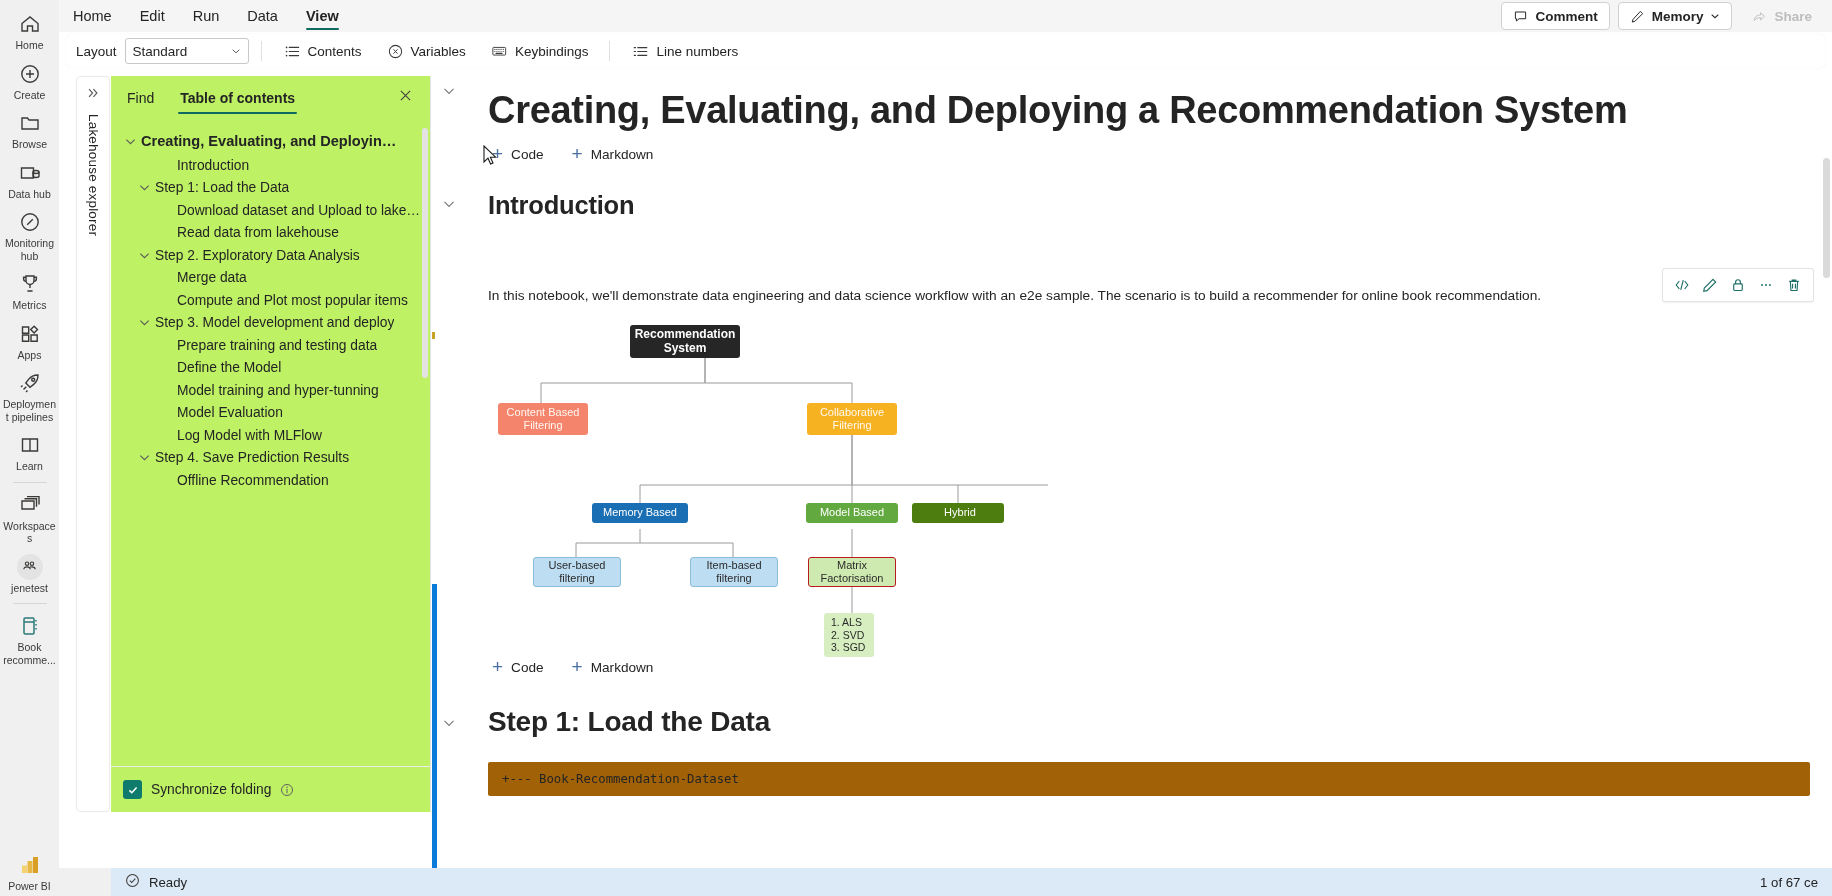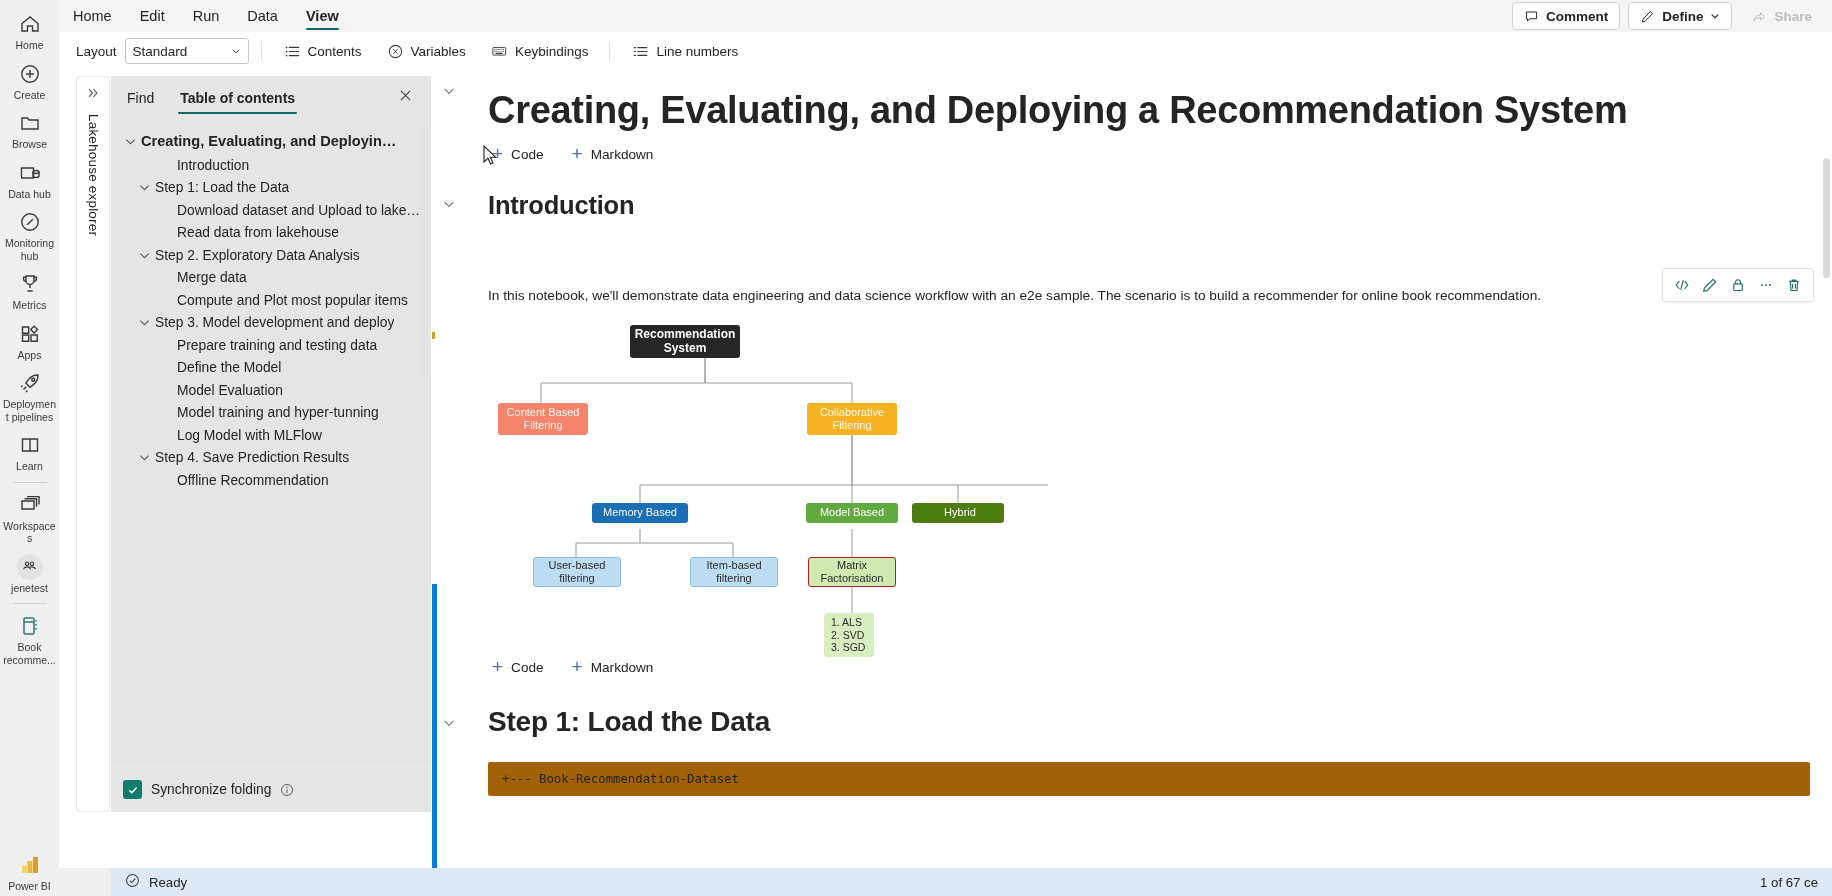--- a/index.html
+++ b/index.html
@@ -93,21 +93,21 @@
   }
   #lh-expand { color: #5c5c5c; font-size: 14px; cursor: pointer; line-height: 1; }
   #lh-text {
     writing-mode: vertical-rl; font-size: 13.5px; color: #242424;
     margin-top: 12px; white-space: nowrap; letter-spacing: .2px;
   }
 
   
   #toc {
     position: absolute; left: 111px; top: 76px; width: 320px; height: 736px;
-    background: #e5e5e5; border-right: 1px solid #e5e5e5;
+    background: #bef264; border-right: 1px solid #e5e5e5;
     display: flex; flex-direction: column;
   }
   #toc-tabs { display: flex; align-items: center; padding: 10px 14px 0 14px; position: relative; }
   .toc-tab {
     font-size: 14px; color: #242424; padding: 4px 2px; margin-right: 22px;
     cursor: pointer; position: relative;
   }
   .toc-tab.active { font-weight: 700; }
   .toc-tab.active::after {
     content:""; position:absolute; left:0; right:0; bottom:-4px; height:2.5px;
@@ -398,21 +398,21 @@
           </svg>
         </span>
         <span>Comment</span>
       </div>
       <div class="tb-btn">
         <span>
           <svg width="15" height="15" viewBox="0 0 20 20" fill="none" stroke="#242424" stroke-width="1.3">
             <path d="M13.8 3.2 16.8 6.2 6.6 16.4 3 17.4l1-3.6z"></path>
           </svg>
         </span>
-        <span>Define</span>
+        <span>Memory</span>
         <span>
           <svg width="10" height="10" viewBox="0 0 12 12" fill="none" stroke="#242424" stroke-width="1.3">
             <path d="M2 4.3 6 8l4-3.7"></path>
           </svg>
         </span>
       </div>
       <div class="tb-btn ghost">
         <span>
           <svg width="15" height="15" viewBox="0 0 20 20" fill="none" stroke="#bdbdbd" stroke-width="1.3">
             <path d="M3 15.5c0-5 4-7.5 8.5-7.5V5l5 4.8-5 4.8V11.5C7.5 11.5 4.5 13 3 15.5z"></path>
@@ -558,25 +558,25 @@
           <div class="toc-row lvl2">
             <span class="toc-chev"></span>
             <span class="toc-txt">Prepare training and testing data</span>
           </div>
           <div class="toc-row lvl2">
             <span class="toc-chev"></span>
             <span class="toc-txt">Define the Model</span>
           </div>
           <div class="toc-row lvl2">
             <span class="toc-chev"></span>
+            <span class="toc-txt">Model training and hyper-tunning</span>
+          </div>
+          <div class="toc-row lvl2">
+            <span class="toc-chev"></span>
             <span class="toc-txt">Model Evaluation</span>
-          </div>
-          <div class="toc-row lvl2">
-            <span class="toc-chev"></span>
-            <span class="toc-txt">Model training and hyper-tunning</span>
           </div>
           <div class="toc-row lvl2">
             <span class="toc-chev"></span>
             <span class="toc-txt">Log Model with MLFlow</span>
           </div>
           <div class="toc-row lvl1">
             <span class="toc-chev">
               <svg width="13" height="13" viewBox="0 0 14 14" fill="none" stroke="#5c5c5c" stroke-width="1.2">
                 <path d="M2.5 5 7 9.4 11.5 5"></path>
               </svg>

